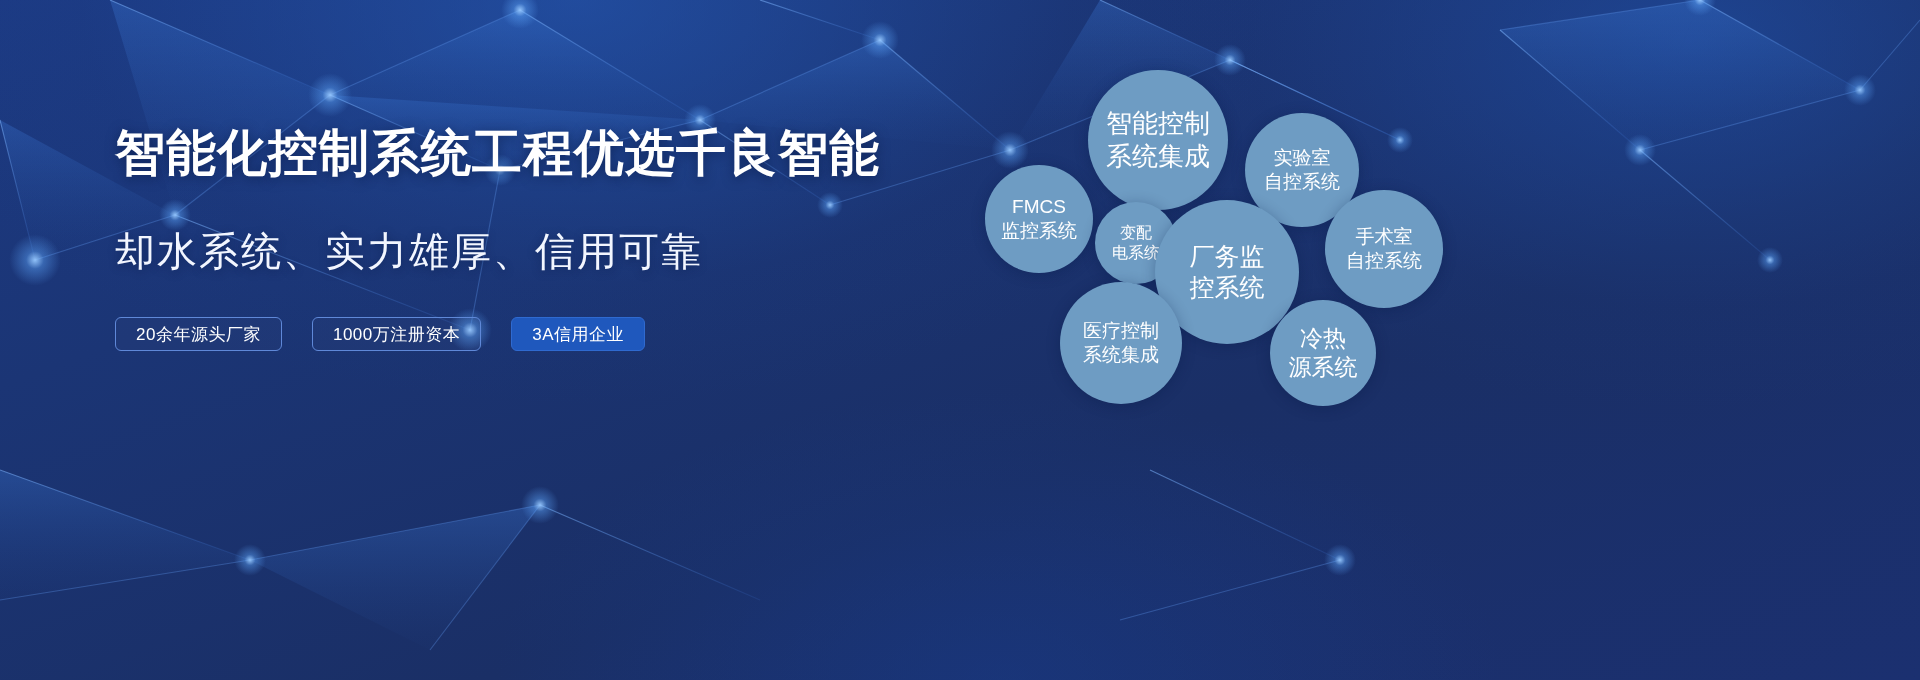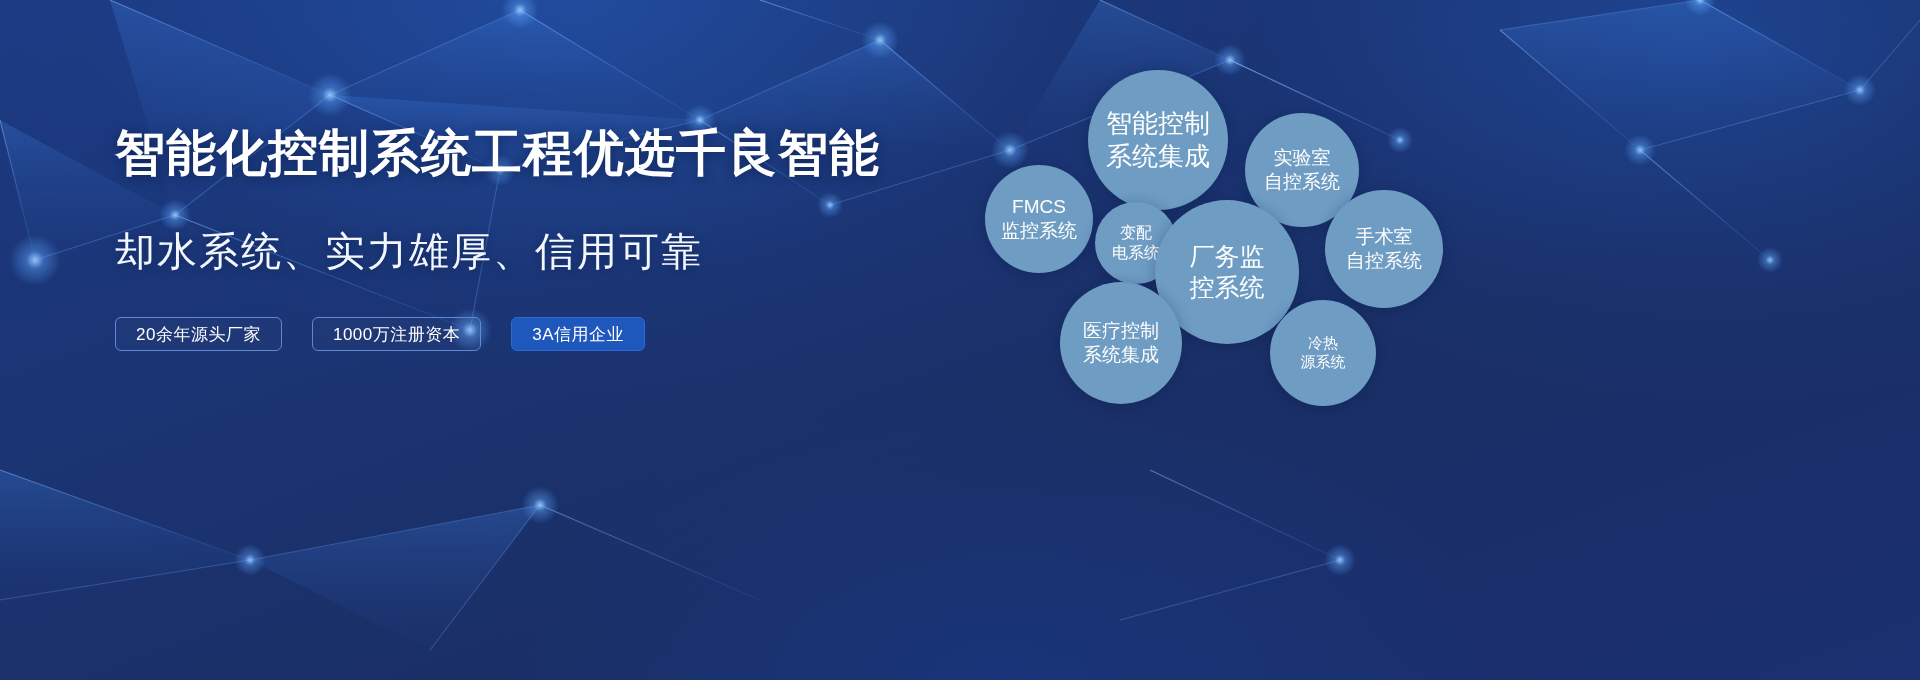--- a/index.html
+++ b/index.html
@@ -190,18 +190,18 @@
       </div>
       <div class="bubble" style="left: 165px; top: 202px; width: 82px; height: 82px; font-size: 16px;">
         <span>变配<br>电系统</span>
       </div>
       <div class="bubble" style="left: 225px; top: 200px; width: 144px; height: 144px; font-size: 25px;">
         <span>厂务监<br>控系统</span>
       </div>
       <div class="bubble" style="left: 130px; top: 282px; width: 122px; height: 122px; font-size: 19px; justify-content: center;">
         <span>医疗控制<br>系统集成</span>
       </div>
-      <div class="bubble" style="left: 340px; top: 300px; width: 106px; height: 106px; font-size: 15px;">
+      <div class="bubble" style="left: 340px; top: 300px; width: 106px; height: 106px; font-size: 23px;">
         <span>冷热<br>源系统</span>
       </div>
     </div>
 
 </div>
 
 </body></html>

